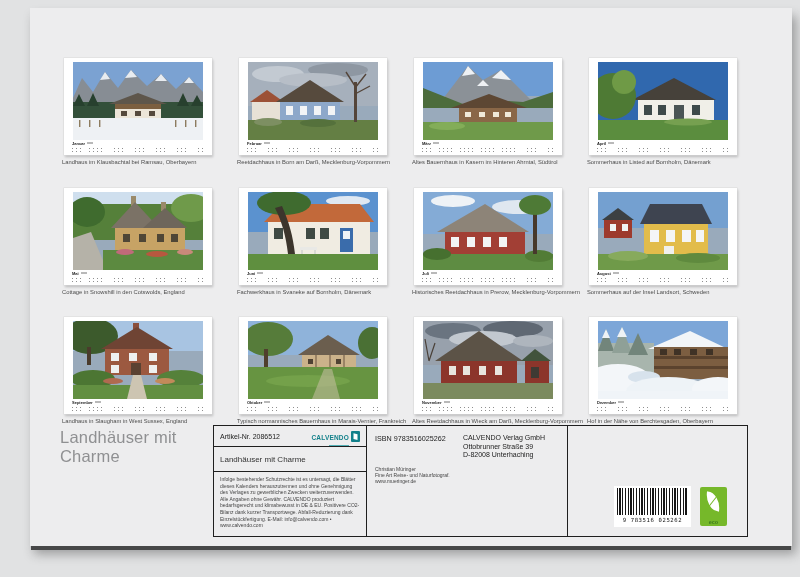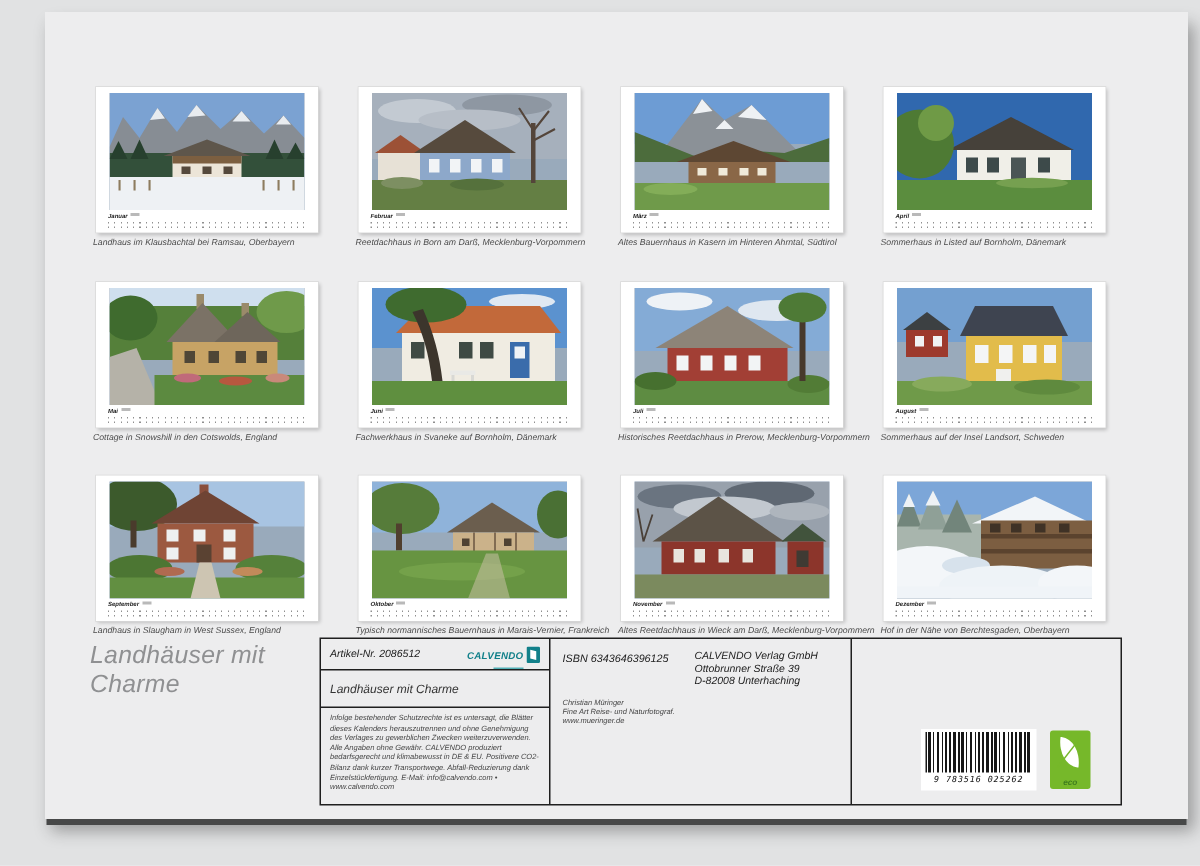--- a/index.html
+++ b/index.html
@@ -7,21 +7,20 @@
     width:800px;height:577px;position:relative;overflow:hidden;
     background:#e1e2e3;
     font-family:"Liberation Sans", sans-serif;
     -webkit-font-smoothing:antialiased;
   }
   
   .sheet{
     position:absolute;left:30px;top:8px;width:762px;height:538px;
     background:#ededee;
     box-shadow:0 5px 0 -1px #474848, 4px 8px 10px rgba(40,40,40,.38);
-    font-style:italic;
   }
   
   .thumb{
     position:absolute;width:148px;height:97px;margin:0;
     background:#ffffff;
     box-shadow:0 0 0 .5px #d9d9d9, 1px 1.5px 2.5px rgba(0,0,0,.22);
     padding:0;box-sizing:border-box;
   }
   .photo{position:absolute;left:9px;top:4px;width:130px;height:78px;overflow:hidden;background:#9ab;}
   .photo svg{display:block;width:100%;height:100%;}
@@ -455,21 +454,21 @@
               <rect width="9" height="11" rx="1" fill="#12808a"></rect>
               <path d="M2.5,2.2 6.5,3.2 6.5,9 2.5,8 Z" fill="#ffffff"></path>
             </svg>
         </span>
       </div>
       <div class="row-title">Landhäuser mit Charme</div>
       <div class="row-legal">Infolge bestehender Schutzrechte ist es untersagt, die Blätter dieses Kalenders herauszutrennen und ohne Genehmigung des Verlages zu gewerblichen Zwecken weiterzuverwenden. Alle Angaben ohne Gewähr. CALVENDO produziert bedarfsgerecht und klimabewusst in DE &amp; EU. Positivere CO2-Bilanz dank kurzer Transportwege. Abfall-Reduzierung dank Einzelstückfertigung. E-Mail: info@calvendo.com • www.calvendo.com</div>
     </div>
 
     <div class="col2">
-      <span class="isbn">ISBN 6343646396125</span>
+      <span class="isbn">ISBN 9783516025262</span>
       <div class="publisher">
         <div>CALVENDO Verlag GmbH</div>
         <div>Ottobrunner Straße 39</div>
         <div>D-82008 Unterhaching</div>
       </div>
       <div class="credit">
         <div>Christian Müringer</div>
         <div>Fine Art Reise- und Naturfotograf.</div>
         <div>www.mueringer.de</div>
       </div>

